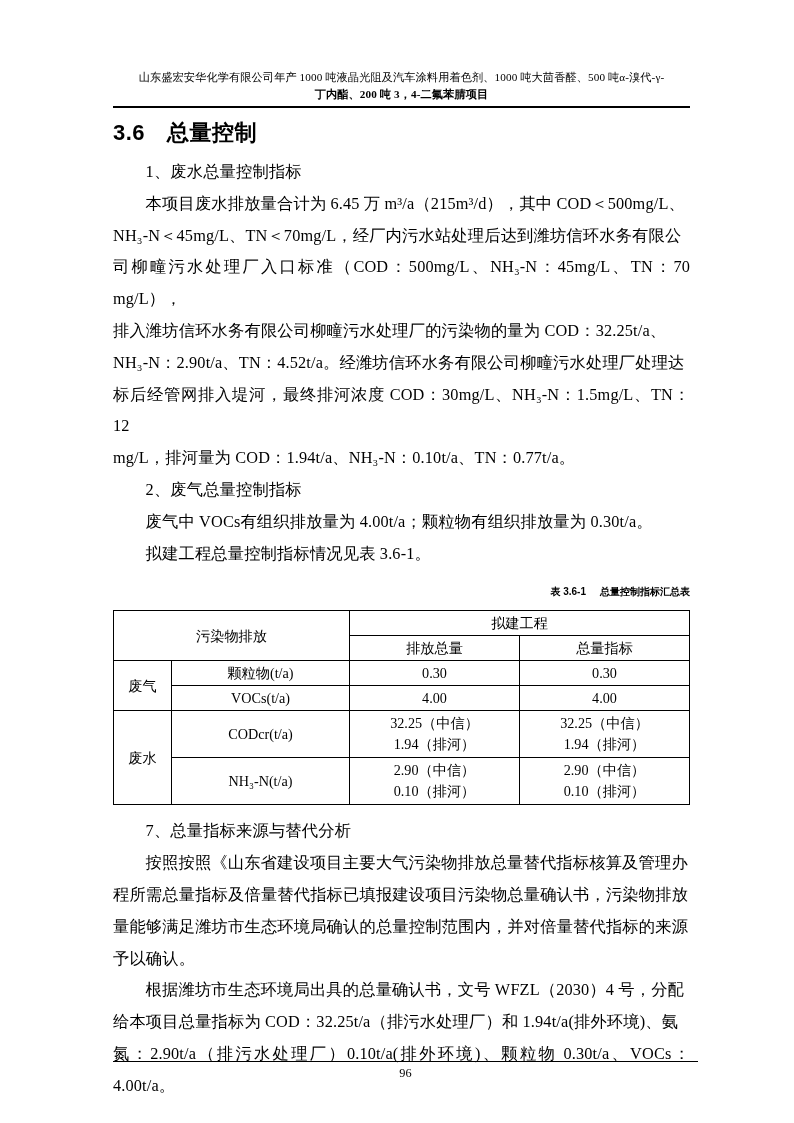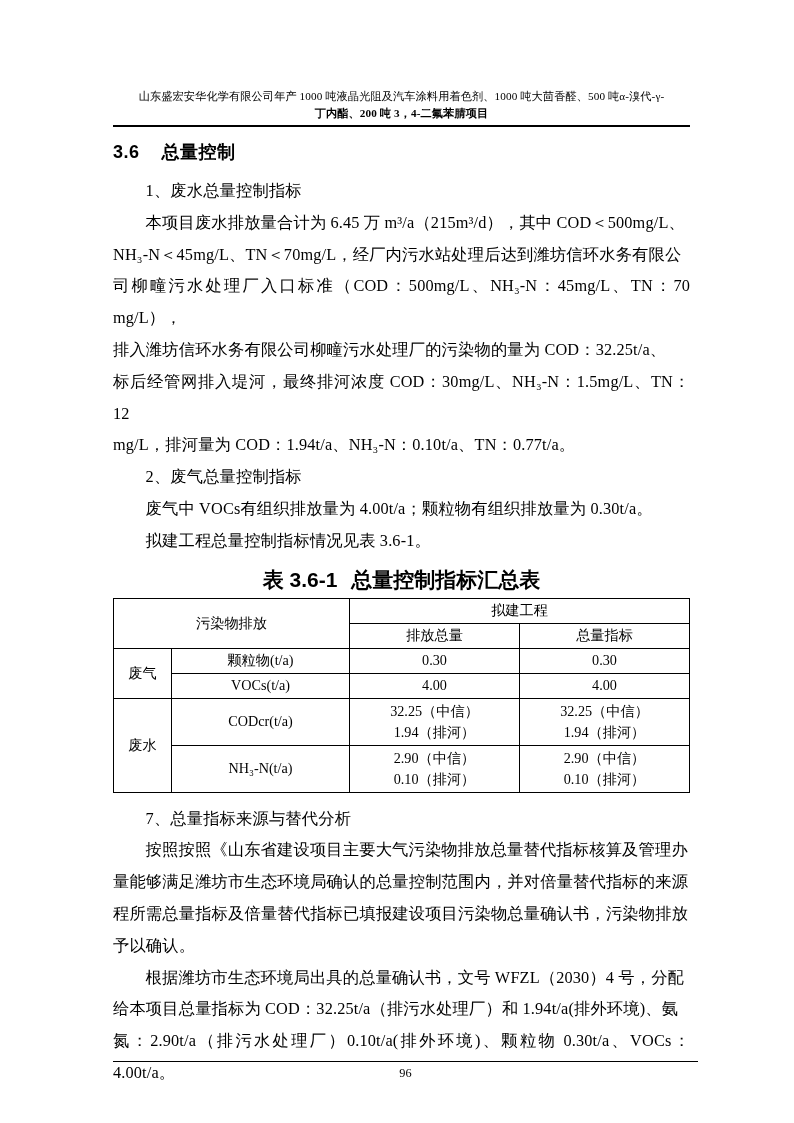--- a/index.html
+++ b/index.html
@@ -12,21 +12,21 @@
     height: 1123px;
     font-family: "Liberation Serif", "DejaVu Serif", serif;
     color: #000000;
     overflow: hidden;
   }
   .page {
     position: relative;
     width: 794px;
     height: 1123px;
     box-sizing: border-box;
-    padding: 88px 104px 0 113px;
+    padding: 69px 104px 0 113px;
   }
 
   
   .doc-header {
     font-size: 11.2px;
     line-height: 16.5px;
     text-align: center;
     letter-spacing: 0.1px;
     margin: 0 0 1px 0;
   }
@@ -35,21 +35,21 @@
   .header-rule {
     border: 0;
     border-top: 2.2px solid #000;
     margin: 4px 0 0 0;
   }
 
   
   .section-heading {
     font-family: "Liberation Sans", "DejaVu Sans", sans-serif;
     font-weight: bold;
-    font-size: 18px;
+    font-size: 22px;
     line-height: 30px;
     margin: 10px 0 8px 0;
     letter-spacing: 0.5px;
   }
   .section-heading .sh-num { margin-right: 22px; }
 
   
   p.body {
     font-size: 16.3px;
     line-height: 31.8px;
@@ -57,23 +57,23 @@
     text-align: justify;
     text-justify: inter-ideograph;
     letter-spacing: 0.15px;
   }
   p.indent { text-indent: 2em; }
 
   
   .table-caption {
     font-family: "Liberation Sans", "DejaVu Sans", sans-serif;
     font-weight: bold;
-    font-size: 21px;
+    font-size: 10px;
     line-height: 26px;
-    text-align: center;
+    text-align: right;
     margin: 10px 0 5px 0;
   }
   .table-caption .tc-num { margin-right: 14px; }
 
   
   table.data {
     border-collapse: collapse;
     width: 100%;
     font-size: 14.2px;
     line-height: 20.5px;
@@ -126,20 +126,21 @@
 
   <div class="section-heading">
     <span class="sh-num">3.6</span><span>总量控制</span>
   </div>
 
   <p class="body indent">1、废水总量控制指标</p>
   <p class="body indent">本项目废水排放量合计为 6.45 万 m³/a（215m³/d），其中 COD＜500mg/L、</p>
   <p class="body">NH₃-N＜45mg/L、TN＜70mg/L，经厂内污水站处理后达到潍坊信环水务有限公</p>
   <p class="body">司柳疃污水处理厂入口标准（COD：500mg/L、NH₃-N：45mg/L、TN：70 mg/L），</p>
   <p class="body">排入潍坊信环水务有限公司柳疃污水处理厂的污染物的量为 COD：32.25t/a、</p>
+  <p class="body">NH₃-N：2.90t/a、TN：4.52t/a。经潍坊信环水务有限公司柳疃污水处理厂处理达</p>
   <p class="body">标后经管网排入堤河，最终排河浓度 COD：30mg/L、NH₃-N：1.5mg/L、TN：12</p>
   <p class="body">mg/L，排河量为 COD：1.94t/a、NH₃-N：0.10t/a、TN：0.77t/a。</p>
 
   <p class="body indent">2、废气总量控制指标</p>
   <p class="body indent">废气中 VOCs有组织排放量为 4.00t/a；颗粒物有组织排放量为 0.30t/a。</p>
   <p class="body indent">拟建工程总量控制指标情况见表 3.6-1。</p>
 
   <div class="table-caption">
     <span class="tc-num">表 3.6-1</span><span>总量控制指标汇总表</span>
   </div>
@@ -194,22 +195,22 @@
         <td class="tall2">
           <span class="cell-stack">2.90（中信）</span>
           <span class="cell-stack">0.10（排河）</span>
         </td>
       </tr>
     </tbody>
   </table>
 
   <p class="body indent" style="margin-top:10px;">7、总量指标来源与替代分析</p>
   <p class="body indent">按照按照《山东省建设项目主要大气污染物排放总量替代指标核算及管理办</p>
+  <p class="body">程所需总量指标及倍量替代指标已填报建设项目污染物总量确认书，污染物排放</p>
   <p class="body">量能够满足潍坊市生态环境局确认的总量控制范围内，并对倍量替代指标的来源</p>
-  <p class="body">程所需总量指标及倍量替代指标已填报建设项目污染物总量确认书，污染物排放</p>
   <p class="body">予以确认。</p>
 
   <p class="body indent">根据潍坊市生态环境局出具的总量确认书，文号 WFZL（2030）4 号，分配</p>
   <p class="body">给本项目总量指标为 COD：32.25t/a（排污水处理厂）和 1.94t/a(排外环境)、氨</p>
   <p class="body">氮：2.90t/a（排污水处理厂）0.10t/a(排外环境)、颗粒物 0.30t/a、VOCs：4.00t/a。</p>
 
   <div class="footer">
     <hr class="footer-rule">
     <div class="page-number">96</div>
   </div>

